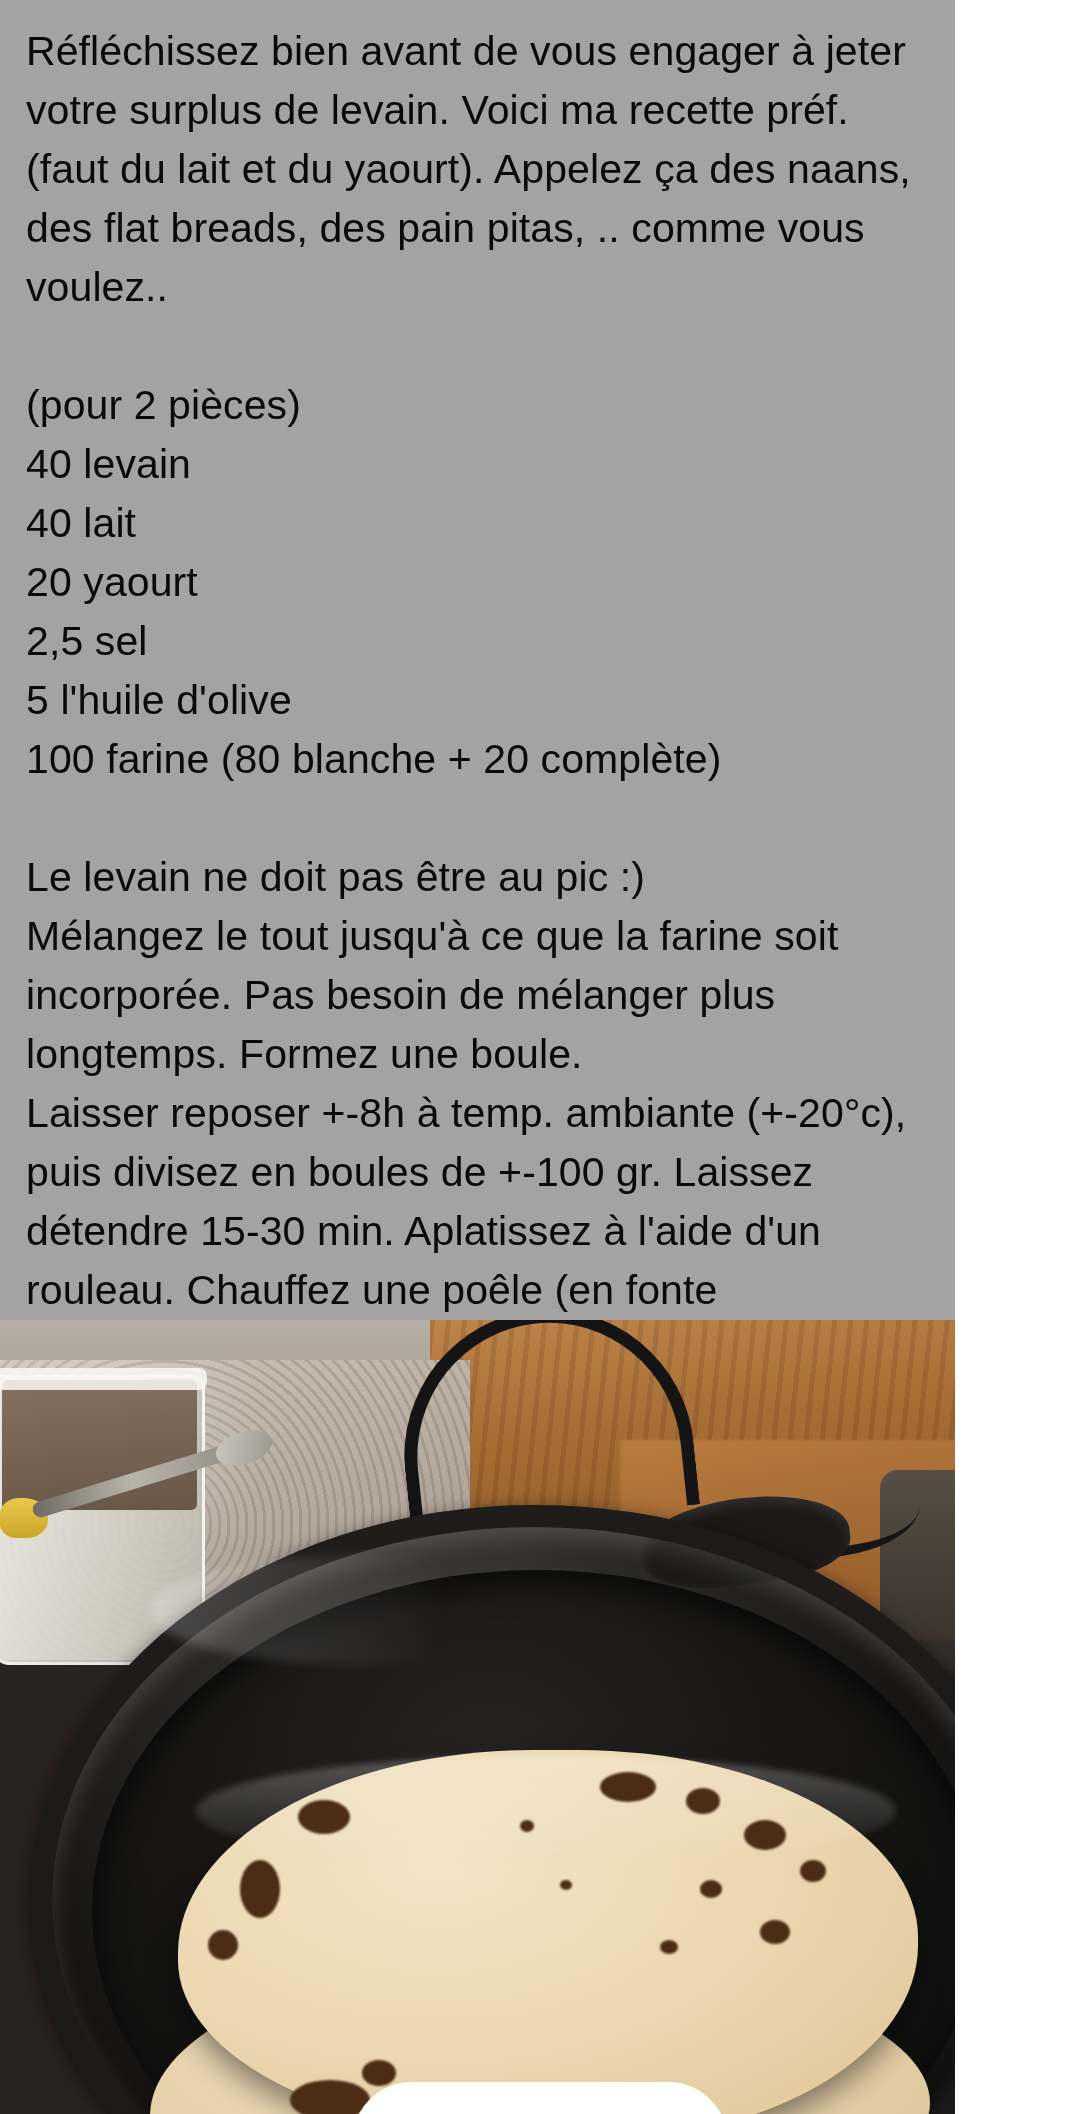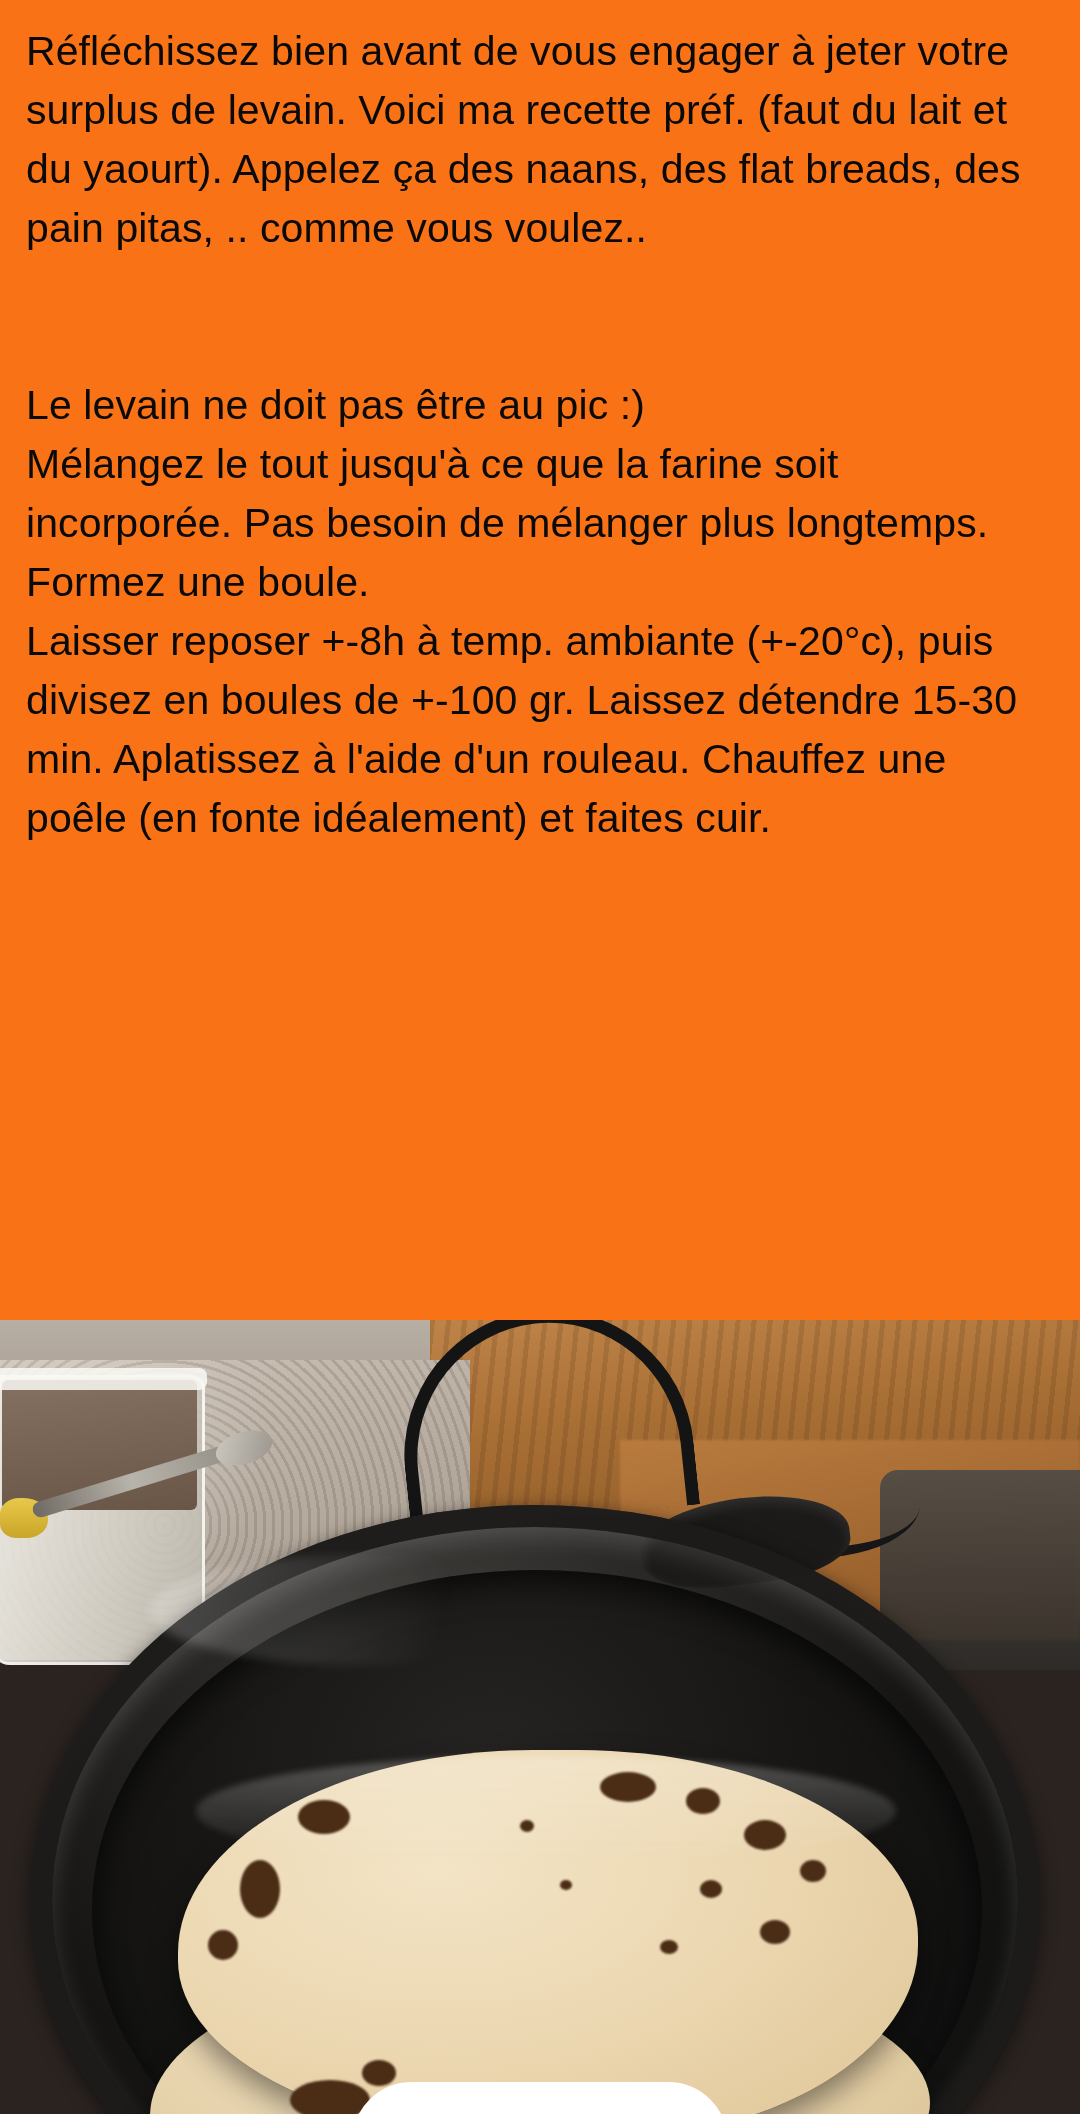--- a/index.html
+++ b/index.html
@@ -4,24 +4,24 @@
 <style>
   * { box-sizing: border-box; margin: 0; padding: 0; }
   html, body {
     width: 1080px;
     height: 2114px;
     background: #ffffff;
     font-family: "Liberation Sans", sans-serif;
   }
   #screen {
     position: relative;
-    width: 1080px;
+    width: 955px;
     height: 2114px;
     overflow: hidden;
-    background: #f97316;
+    background: #a3a3a3;
   }
 
   
   .post-text {
     padding: 22px 26px 0 26px;
     font-size: 41px;
     line-height: 59px;
     color: #0a0a0a;
     letter-spacing: .1px;
     font-weight: 400;
@@ -195,20 +195,27 @@
   }
 </style>
 </head>
 <body>
 
 <div id="screen">
 
   <div class="post-text">
     <div class="para">Réfléchissez bien avant de vous engager à jeter votre surplus de levain. Voici ma recette préf. (faut du lait et du yaourt). Appelez ça des naans, des flat breads, des pain pitas, .. comme vous voulez..</div>
     <div class="spacer"></div>
+    <div class="para">(pour 2 pièces)
+40 levain
+40 lait
+20 yaourt
+2,5 sel
+5 l'huile d'olive
+100 farine (80 blanche + 20 complète)</div>
     <div class="spacer"></div>
     <div class="para">Le levain ne doit pas être au pic :)
 Mélangez le tout jusqu'à ce que la farine soit incorporée. Pas besoin de mélanger plus longtemps. Formez une boule.
 Laisser reposer +-8h à temp. ambiante (+-20°c), puis divisez en boules de +-100 gr. Laissez détendre 15-30 min. Aplatissez à l'aide d'un rouleau. Chauffez une poêle (en fonte idéalement) et faites cuir.</div>
   </div>
 
   <div id="photo">
     <div class="layer bg-counter"></div>
     <div class="layer bg-wood"></div>
     <div class="layer bg-wood2"></div>

